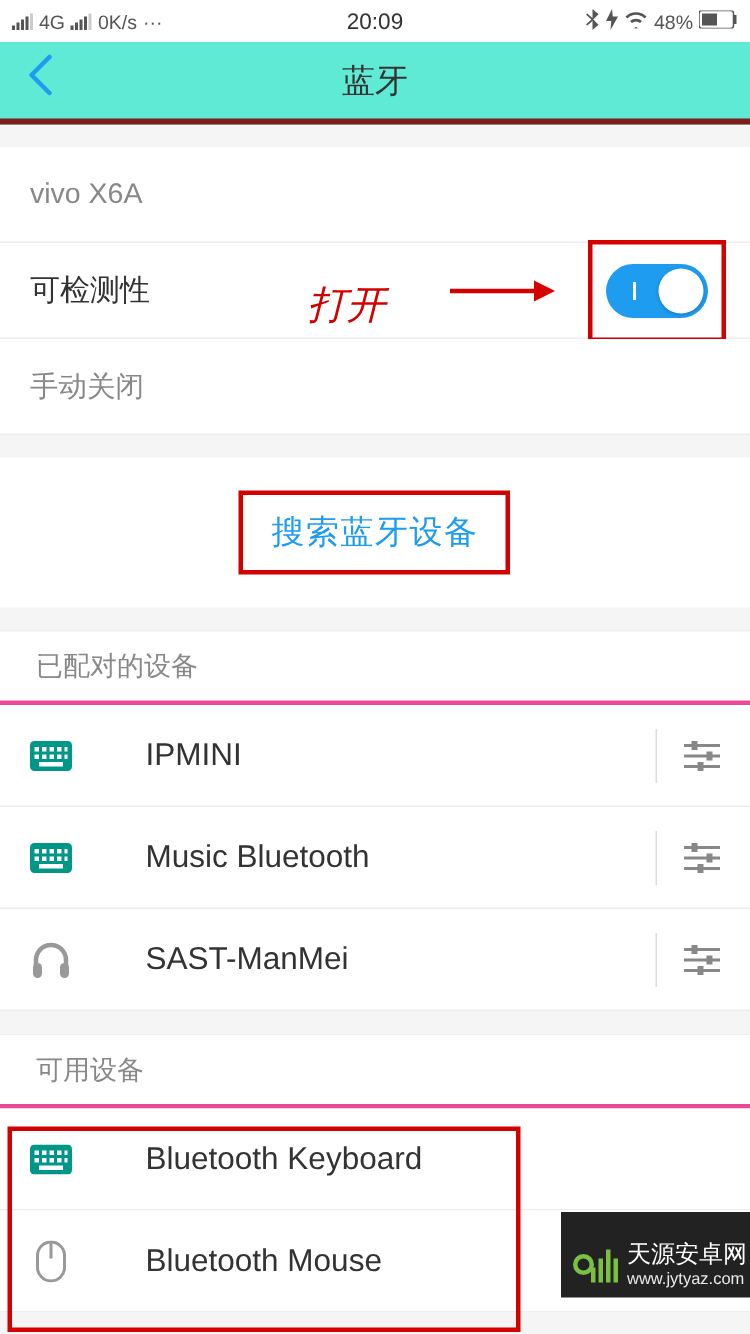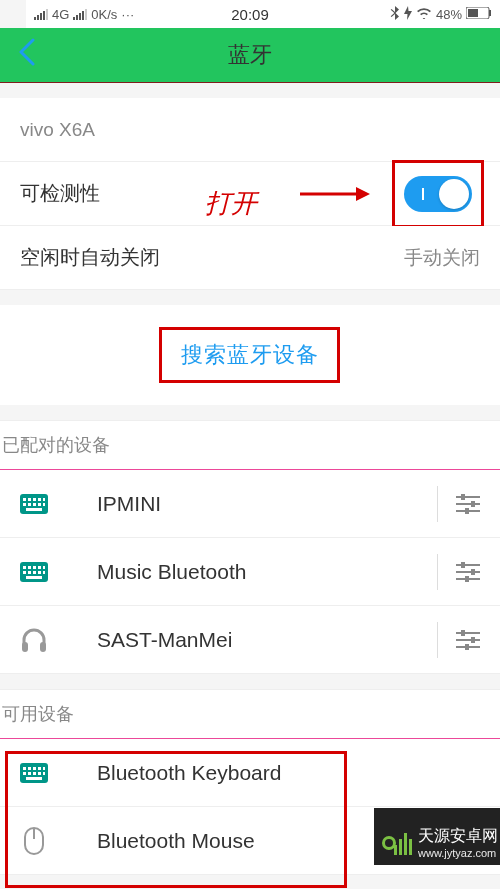--- a/index.html
+++ b/index.html
@@ -13,41 +13,40 @@
     }
     .status-bar {
       height: 28px;
       background: #fff;
       display: flex;
       align-items: center;
       padding: 0 8px;
       font-size: 13px;
       color: #555;
       justify-content: space-between;
-      margin-left: 26px;
     }
     .status-left, .status-right {
       display: flex;
       align-items: center;
       gap: 4px;
     }
     .status-center {
       position: absolute;
       left: 50%;
       transform: translateX(-50%);
       font-size: 15px;
       color: #333;
     }
     .header {
       height: 55px;
-      background: #22c55e;
-      display: flex;
-      align-items: center;
-      position: relative;
-      border-bottom: 1px solid #7f1d1d;
+      background: #5eead4;
+      display: flex;
+      align-items: center;
+      position: relative;
+      border-bottom: 4px solid #7f1d1d;
       text-align: right;
     }
     .back-arrow {
       position: absolute;
       left: 18px;
       font-size: 28px;
       color: #1e9cf0;
       font-weight: 300;
     }
     .header-title {
@@ -141,26 +140,26 @@
     .annot-box-search {
       position: absolute;
       left: 159px; top: 22px;
       width: 181px; height: 56px;
       border: 3px solid #d40000;
       pointer-events: none;
     }
     .section-header {
       background: #fff;
       height: 50px;
-      padding: 0 2px;
+      padding: 0 24px;
       display: flex;
       align-items: center;
       font-size: 18px;
       color: #888;
-      border-bottom: 1px solid #ec4899;
+      border-bottom: 3px solid #ec4899;
       border-top: 1px solid #eee;
     }
     .device-row {
       background: #fff;
       height: 68px;
       padding: 0 20px;
       display: flex;
       align-items: center;
       border-bottom: 1px solid #eee;
       position: relative;
@@ -306,21 +305,20 @@
   <div class="toggle-wrap">
     <div class="annot-box-toggle"></div>
     <div class="toggle">
       <div class="toggle-bar"></div>
       <div class="toggle-knob"></div>
     </div>
   </div>
 </div>
 
 <div class="row">
-  <span class="row-label">空闲时自动关闭</span>
   <span class="row-value">手动关闭</span>
 </div>
 
 <div class="section-gap"></div>
 
 <div class="search-block">
   <span class="search-text">搜索蓝牙设备</span>
   <div class="annot-box-search"></div>
 </div>
 

